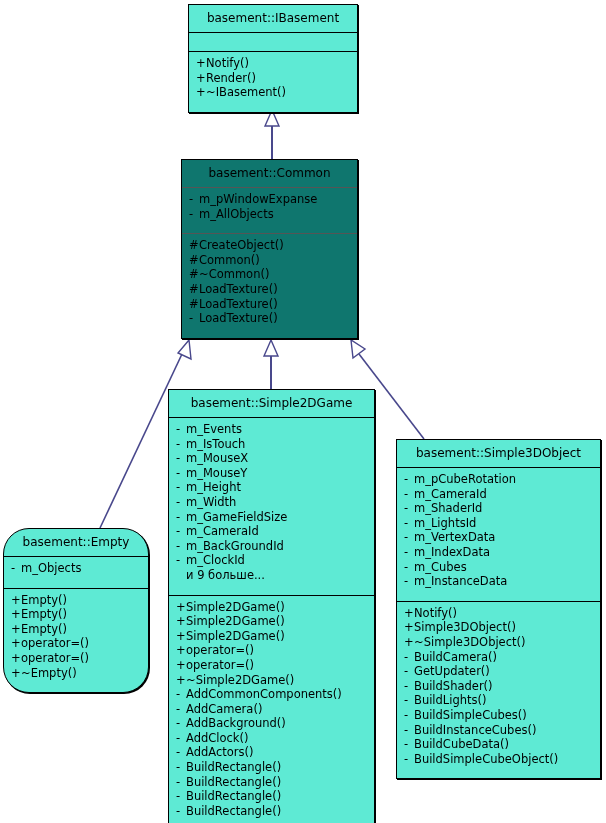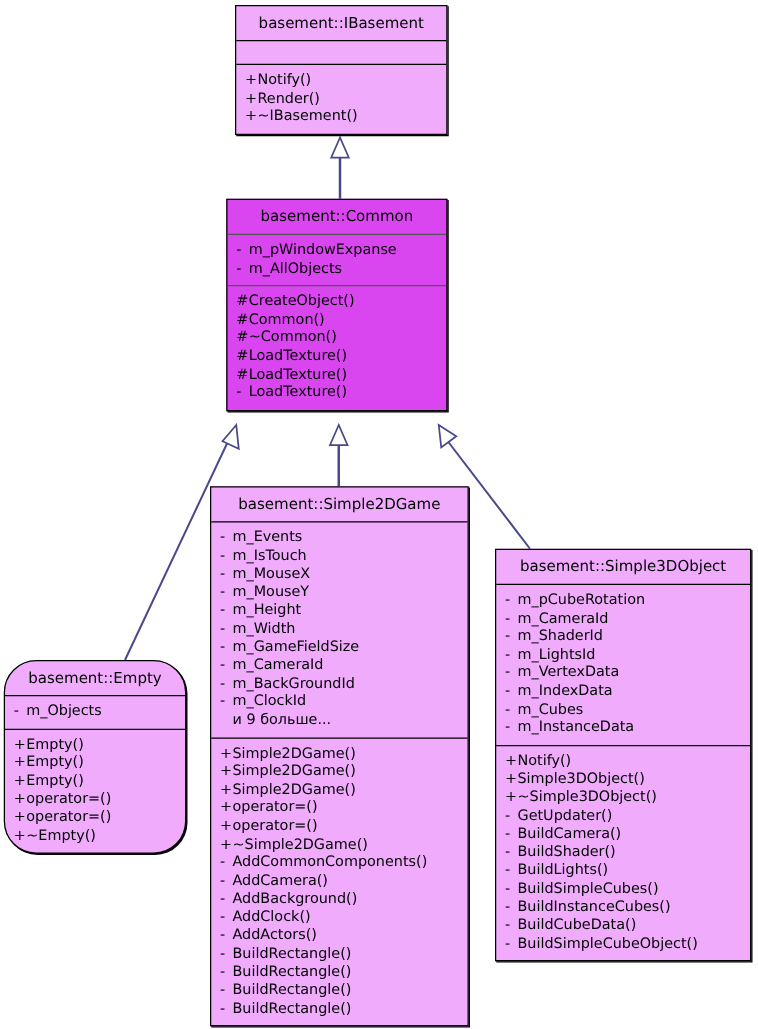--- a/index.html
+++ b/index.html
@@ -29,41 +29,41 @@
     top: 0;
     width: 606px;
     height: 823px;
     pointer-events: none;
   }
 
   .uml-class {
     position: absolute;
     box-sizing: border-box;
     border: 1px solid #000000;
-    background: #f0abfc;
+    background: #5eead4;
     box-shadow: 1px 1px 0 0 #000000;
   }
   .uml-class.highlight {
-    background: #d946ef;
+    background: #0f766e;
   }
 
   .class-title {
     box-sizing: border-box;
     text-align: center;
     font-size: 12px;
     line-height: 14px;
     padding: 6px 6px 7px 6px;
     color: #000000;
     white-space: nowrap;
   }
 
   .compartment {
     box-sizing: border-box;
     border-top: 1px solid #000000;
-    padding: 4px 6px 7px 7px;
+    padding: 4px 6px 12px 7px;
   }
   .uml-class.highlight .compartment {
     border-top: 1px solid #555555;
   }
   .compartment.empty-compartment {
     min-height: 19px;
     padding: 0;
   }
 
   .member {
@@ -197,22 +197,22 @@
       <div class="member"><span class="vis">-</span><span>m_LightsId</span></div>
       <div class="member"><span class="vis">-</span><span>m_VertexData</span></div>
       <div class="member"><span class="vis">-</span><span>m_IndexData</span></div>
       <div class="member"><span class="vis">-</span><span>m_Cubes</span></div>
       <div class="member"><span class="vis">-</span><span>m_InstanceData</span></div>
     </div>
     <div class="compartment">
       <div class="member"><span class="vis">+</span><span>Notify()</span></div>
       <div class="member"><span class="vis">+</span><span>Simple3DObject()</span></div>
       <div class="member"><span class="vis">+</span><span>~Simple3DObject()</span></div>
+      <div class="member"><span class="vis">-</span><span>BuildCamera()</span></div>
       <div class="member"><span class="vis">-</span><span>GetUpdater()</span></div>
-      <div class="member"><span class="vis">-</span><span>BuildCamera()</span></div>
       <div class="member"><span class="vis">-</span><span>BuildShader()</span></div>
       <div class="member"><span class="vis">-</span><span>BuildLights()</span></div>
       <div class="member"><span class="vis">-</span><span>BuildSimpleCubes()</span></div>
       <div class="member"><span class="vis">-</span><span>BuildInstanceCubes()</span></div>
       <div class="member"><span class="vis">-</span><span>BuildCubeData()</span></div>
       <div class="member"><span class="vis">-</span><span>BuildSimpleCubeObject()</span></div>
     </div>
   </div>
 
 </div>

